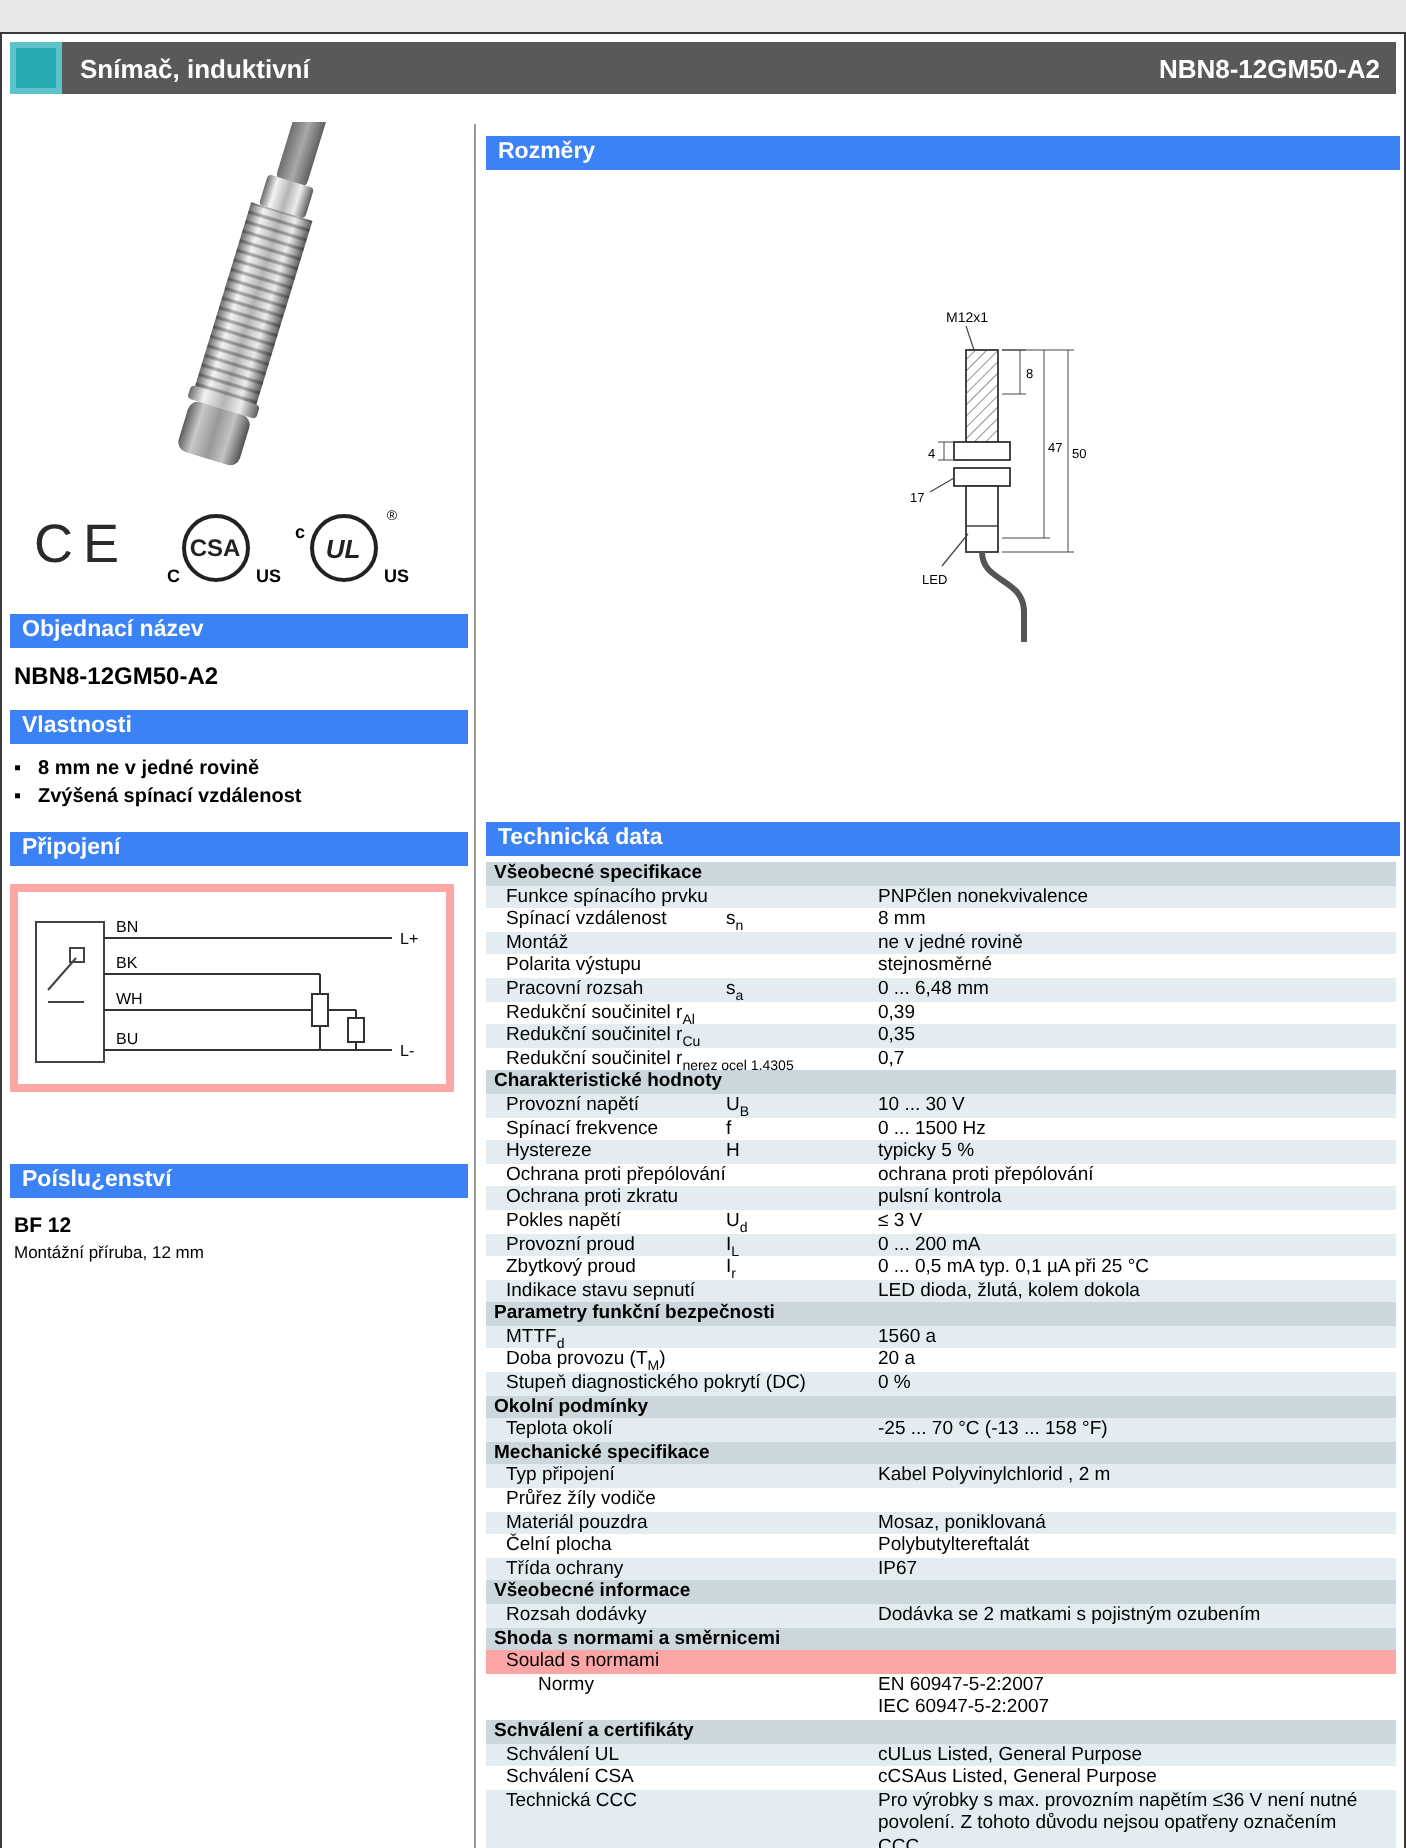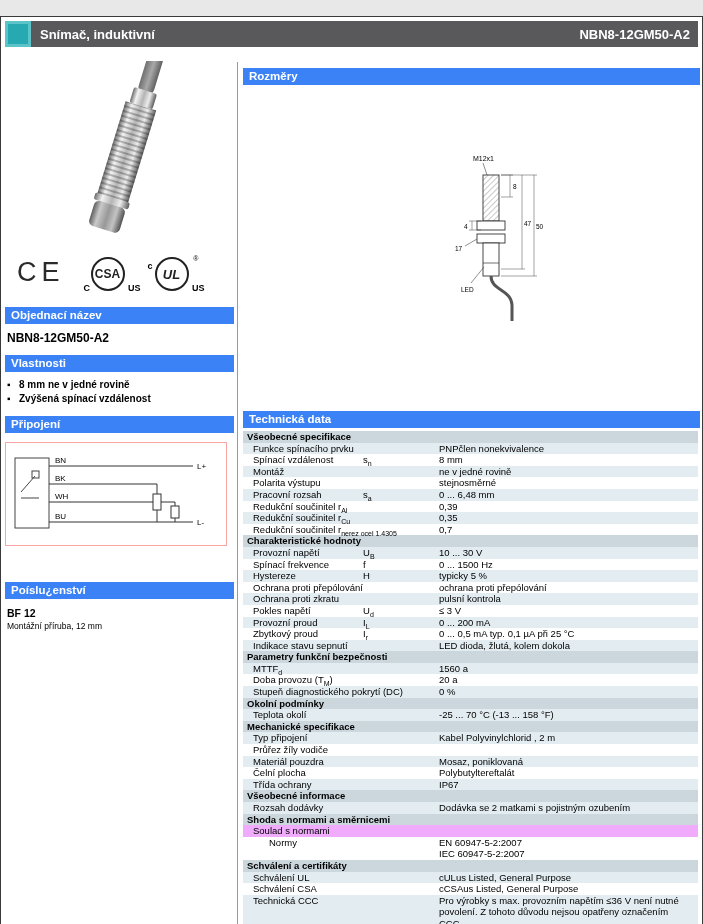--- a/index.html
+++ b/index.html
@@ -24,37 +24,37 @@
   .tiny-c{position:absolute;left:-7px;bottom:2px;font-size:9px;font-weight:bold}
   .tiny-us{position:absolute;right:-12px;bottom:2px;font-size:9px;font-weight:bold}
   .tiny-r{position:absolute;right:-6px;top:-2px;font-size:7px}
 
   .secbar{background:#3b82f6;color:#fff;font-weight:bold;font-size:11.5px;height:17px;line-height:17px;padding:0 6px;margin-top:6px}
   .order-value{font-weight:bold;font-size:12px;padding:7px 2px 4px 2px}
   .features{padding:6px 2px 4px 2px}
   .feat-item{display:flex;font-size:10px;font-weight:bold;line-height:14px}
   .bullet{width:12px;flex:none;text-align:left}
   .bullet::before{content:"▪"}
-  .conn-box{border:1px solid #fca5a5;margin-top:9px;width:222px;height:104px;background:#fff;padding:3px}
+  .conn-box{border:4px solid #fca5a5;margin-top:9px;width:222px;height:104px;background:#fff;padding:3px}
   .acc-block{padding:8px 2px 0 2px}
   .acc-name{font-weight:bold;font-size:10.5px}
   .acc-desc{font-size:8.5px;margin-top:2px}
   .gap-acc{margin-top:36px}
 
   
   .rightcol{position:absolute;left:236px;top:45px;width:463px;bottom:4px;border-left:1px solid #9a9a9a;padding-left:5px}
   .dims-area{height:320px;position:relative}
   .dims-area svg{position:absolute;left:178px;top:66px}
 
   
   .ttable{width:455px;margin-top:3px;font-size:9.5px}
   .trow{display:flex;min-height:11.6px;line-height:11.6px}
   .thead{background:#ccd7dd;font-weight:bold;padding-left:4px;display:block}
   .alt{background:#e3ecf1}
-  .tsub{background:#f0abfc}
+  .tsub{background:#fca5a5}
   .tlabel{width:120px;padding-left:10px;flex:none;white-space:nowrap;overflow:visible}
   .ind2{padding-left:26px}
   .tsym{width:76px;flex:none}
   .tval{flex:1;white-space:pre-line;padding-right:4px}
   sub{font-size:7px;line-height:0}
 
   svg text{font-family:"Liberation Sans",sans-serif}
 </style>
 </head>
 <body>

